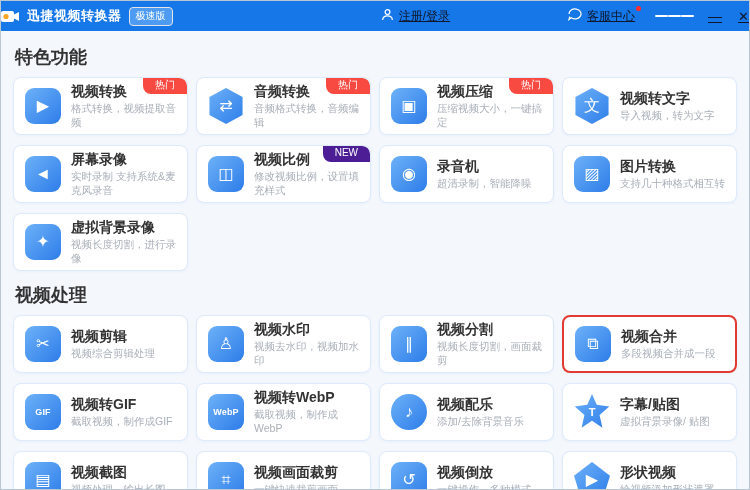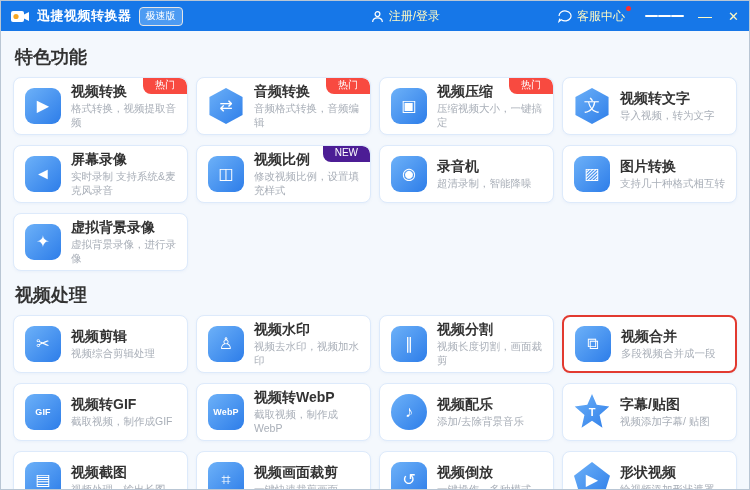--- a/index.html
+++ b/index.html
@@ -4,30 +4,30 @@
 <style>
   * { margin:0; padding:0; box-sizing:border-box; }
   html,body { background:#e9edf2; font-family:"Liberation Sans","DejaVu Sans",sans-serif; }
   .window {
     width:750px; height:490px; overflow:hidden; position:relative;
     background:#f4f8fd; border:1px solid #b9c6d4; margin:0 auto;
   }
   
   .titlebar {
     height:30px; background:#1677e8; display:flex; align-items:center;
-    padding:0 10px; color:#fff;
+    padding:0 0; color:#fff;
   }
   .app-icon { width:19px; height:15px; margin-right:7px; display:flex; }
   .app-title { font-size:13px; font-weight:bold; letter-spacing:.5px; }
   .ver-badge {
     margin-left:7px; background:#4d9bf2; border:1px solid #e5e5e5;
     border-radius:4px; font-size:10px; padding:1px 6px 2px; color:#fff;
   }
   .tb-spacer { flex:1; }
-  .tb-item { display:flex; align-items:center; font-size:12px; cursor:pointer; color:#fef9c3; }
+  .tb-item { display:flex; font-size:12px; cursor:pointer; color:#0f172a;text-decoration:underline; }
   .tb-login { margin-right:118px; }
   .tb-service { margin-right:16px; position:relative; }
   .tb-icon { margin-right:5px; display:flex; }
   .red-dot { position:absolute; top:-2px; right:-6px; width:5px; height:5px; background:#ff2d2d; border-radius:50%; }
   .tb-menu { margin:0 14px 0 4px; }
   .tb-min { margin-right:16px; font-size:14px; }
   .tb-close { font-size:13px; }
   .burger span { display:block; width:13px; height:1.6px; background:#fff; margin:2px 0; border-radius:1px; }
   
   .content { padding:8px 12px 0; }
@@ -163,21 +163,21 @@
     <div class="icon shape-square">▨</div>
     <div class="card-text">
       <div class="card-title">图片转换</div>
       <div class="card-sub">支持几十种格式相互转</div>
     </div>
   </div>
         <div class="card">
     <div class="icon shape-square">✦</div>
     <div class="card-text">
       <div class="card-title">虚拟背景录像</div>
-      <div class="card-sub">虚拟背景录像，进行录像</div>
+      <div class="card-sub">视频长度切割，进行录像</div>
     </div>
   </div>
       </div>
       <div class="section-title">视频处理</div>
       <div class="grid">
         <div class="card">
     <div class="icon shape-square">✂</div>
     <div class="card-text">
       <div class="card-title">视频剪辑</div>
       <div class="card-sub">视频综合剪辑处理</div>
@@ -222,21 +222,21 @@
     <div class="icon shape-circle">♪</div>
     <div class="card-text">
       <div class="card-title">视频配乐</div>
       <div class="card-sub">添加/去除背景音乐</div>
     </div>
   </div>
         <div class="card">
     <div class="icon shape-star">T</div>
     <div class="card-text">
       <div class="card-title">字幕/贴图</div>
-      <div class="card-sub">视频添加字幕/ 贴图</div>
+      <div class="card-sub">虚拟背景录像/ 贴图</div>
     </div>
   </div>
         <div class="card">
     <div class="icon shape-square">▤</div>
     <div class="card-text">
       <div class="card-title">视频截图</div>
       <div class="card-sub">视频处理，输出长图</div>
     </div>
   </div>
         <div class="card">

